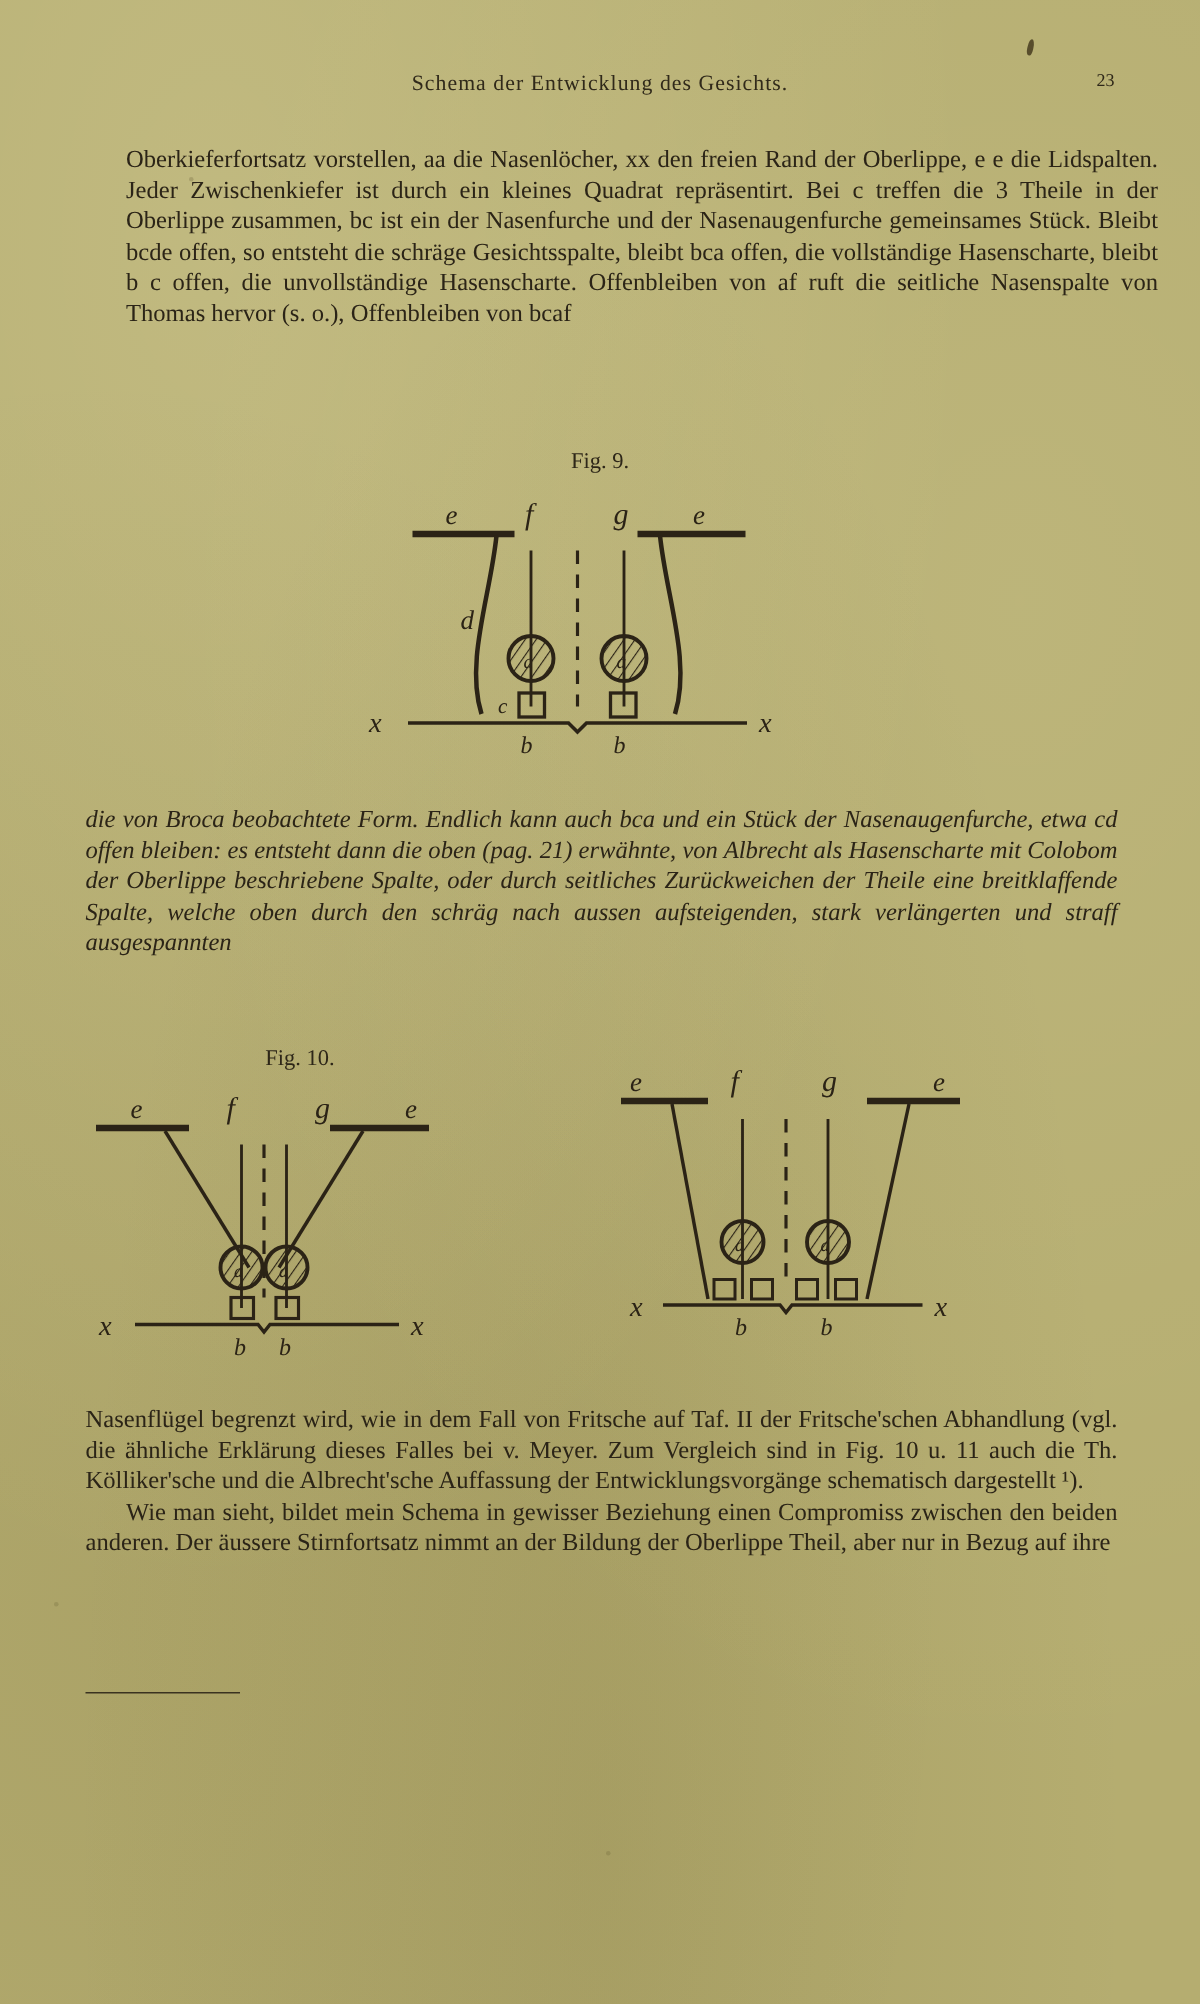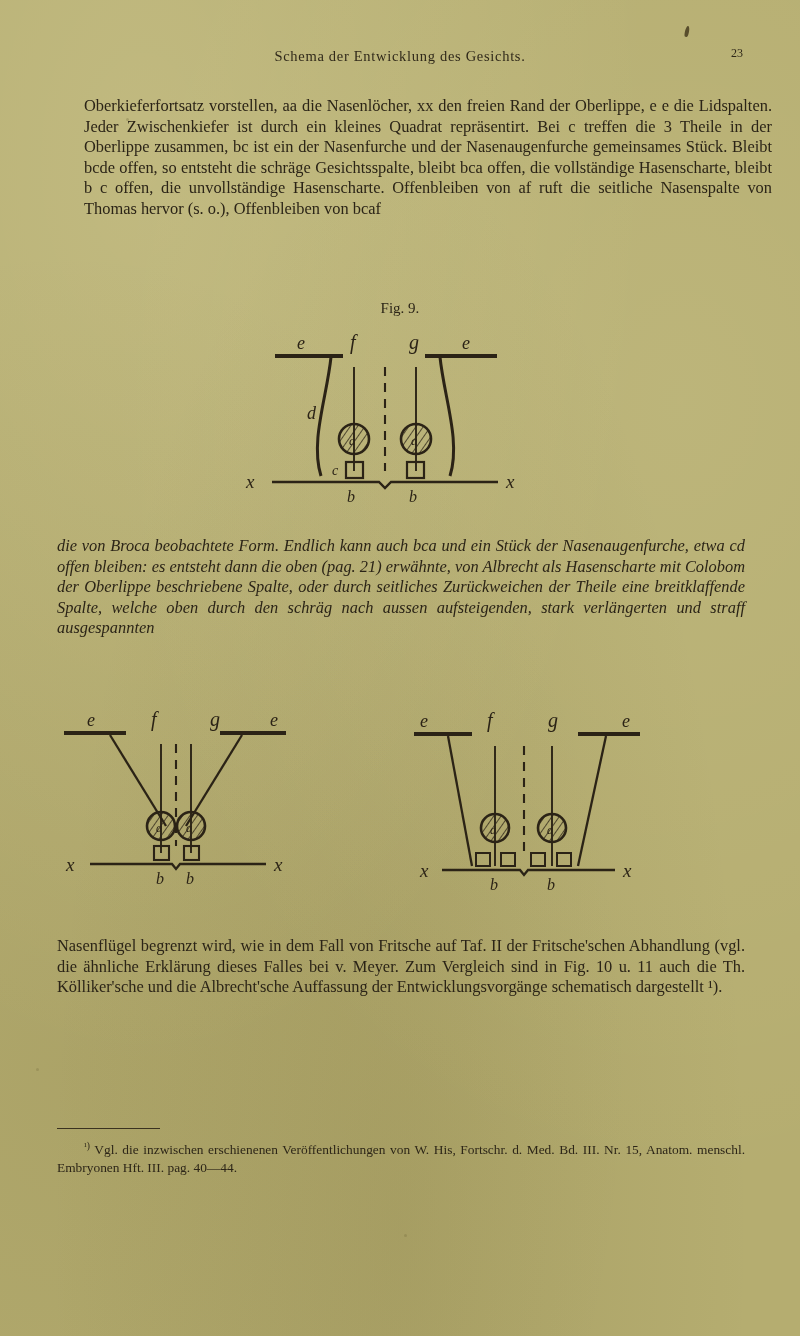--- a/index.html
+++ b/index.html
@@ -156,20 +156,21 @@
       <text class="lbl" x="347" y="183" font-size="16">b</text>
       <text class="lbl" x="409" y="183" font-size="16">b</text>
     </svg>
   </div>
 
   <div class="col" id="para-2" style="top:536px;">
     <p class="para">die von Broca beobachtete Form. Endlich kann auch bca und ein Stück der Nasenaugenfurche, etwa cd offen bleiben: es entsteht dann die oben (pag. 21) erwähnte, von Albrecht als Hasenscharte mit Colobom der Oberlippe beschriebene Spalte, oder durch seitliches Zurückweichen der Theile eine breitklaffende Spalte, welche oben durch den schräg nach aussen aufsteigenden, stark verlängerten und straff ausgespannten</p>
   </div>
 
   <div class="figbox" style="left:30px;width:340px;top:698px;">
+    <div class="figcap">Fig. 10.</div>
     <svg width="340" height="190" viewBox="0 0 340 190">
       <defs>
         <pattern id="h10" width="6" height="6" patternUnits="userSpaceOnUse" patternTransform="rotate(35)">
           <line x1="0" y1="0" x2="0" y2="6" stroke="#2b2316" stroke-width="1.5"></line>
         </pattern>
       </defs>
       <line x1="34" y1="35" x2="96" y2="35" stroke="#2b2316" stroke-width="4.2"></line>
       <line x1="190" y1="35" x2="256" y2="35" stroke="#2b2316" stroke-width="4.2"></line>
 
       <line x1="80" y1="37" x2="136" y2="128" stroke="#2b2316" stroke-width="2.3"></line>
@@ -230,19 +231,19 @@
       <text class="lbl" x="222" y="29" font-size="18">e</text>
       <text class="lbl" x="20" y="179" font-size="19">x</text>
       <text class="lbl" x="223" y="179" font-size="19">x</text>
       <text class="lbl" x="90" y="192" font-size="16">b</text>
       <text class="lbl" x="147" y="192" font-size="16">b</text>
     </svg>
   </div>
 
   <div class="col" id="para-3" style="top:936px;font-family:Liberation Serif, serif;">
     <p class="para">Nasenflügel begrenzt wird, wie in dem Fall von Fritsche auf Taf. II der Fritsche'schen Abhandlung (vgl. die ähnliche Erklärung dieses Falles bei v. Meyer. Zum Vergleich sind in Fig. 10 u. 11 auch die Th. Kölliker'sche und die Albrecht'sche Auffassung der Entwicklungsvorgänge schematisch dargestellt ¹).</p>
+    <p class="para indent">Wie man sieht, bildet mein Schema in gewisser Beziehung einen Compromiss zwischen den beiden anderen. Der äussere Stirnfortsatz nimmt an der Bildung der Oberlippe Theil, aber nur in Bezug auf ihre</p>
   </div>
 
   <div class="fn">
     <div class="fn-rule"></div>
-    <p class="fn-text"><span class="ind"></span><sup>¹)</sup> <span>Vgl. die inzwischen erschienenen Veröffentlichungen von W. His, Fortschr. d. Med. Bd. III. Nr. 15, Anatom. menschl. Embryonen Hft. III. pag. 40—44.</span></p>
   </div>
 </div>
 
 </body></html>

